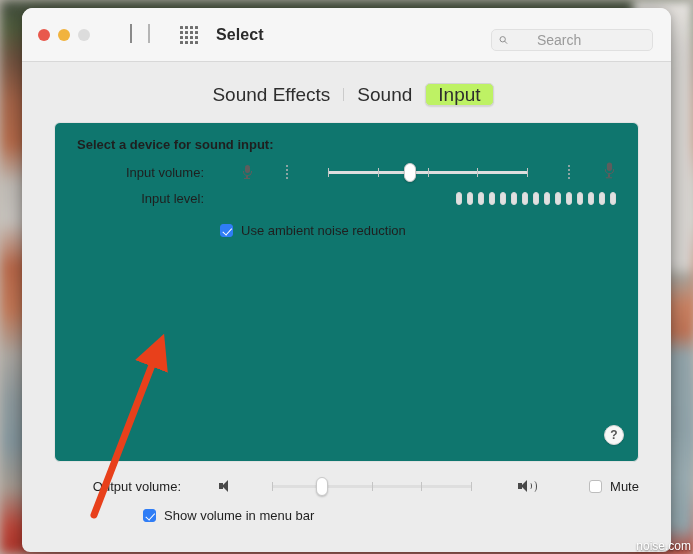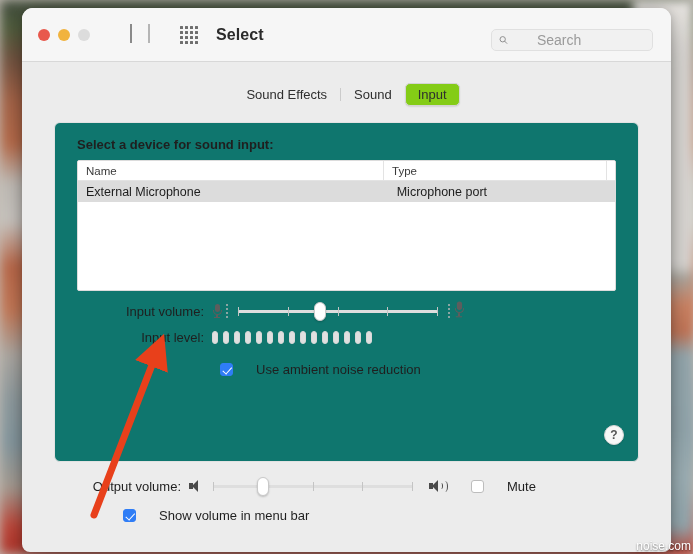--- a/index.html
+++ b/index.html
@@ -121,30 +121,30 @@
     justify-content: center;
     margin-top: 21px;
     gap: 0;
   }
   .tabstrip {
     display: flex;
     align-items: center;
     height: 23px;
   }
   .tab {
-    font-size: 13px;
+    font-size: 19px;
     color: #2e2e2e;
     padding: 0 13px;
     height: 23px;
     line-height: 23px;
     border-radius: 5px;
     cursor: default;
   }
   .tab.sel {
-    background: #84cc16;
+    background: #bef264;
     border: 1px solid #d4d4d4;
     box-shadow: 0 1px 1.5px rgba(0,0,0,.10);
     padding: 0 12px;
     line-height: 21px;
   }
   .tab-sep { width: 1px; height: 13px; background: #cbcbcb; }
 
   #panel {
     margin: 16px 20px 0 20px;
     background: #0f766e;
@@ -199,20 +199,21 @@
   .trow.selected { background: #dcdcdc; }
   .trow .td { padding-left: 8px; }
   .trow .td.c1 { width: 320px; }
   .trow .td.c2 { width: 233px; }
 
   
   .setrow {
     display: flex;
     align-items: center;
     margin-top: 8px;
+    justify-content: space-between;
   }
   .rowlabel {
     font-size: 13px;
     color: #1f1f1f;
     text-align: right;
     width: 135px;
     padding-right: 8px;
   }
 
   .mic-icon { position: relative; width: 10px; height: 15px; }
@@ -277,21 +278,21 @@
   
   #levelmeter { display: flex; gap: 5px; align-items: center; }
   #levelmeter .seg {
     width: 6px; height: 13px;
     border-radius: 3px;
     background: #e0e0e0;
     border: 1px solid #d8d8d8;
   }
 
   
-  .cbrow { display: flex; align-items: center; gap: 23px; }
+  .cbrow { display: flex; align-items: center; gap: 8px; }
   .cb {
     width: 13px; height: 13px;
     border-radius: 3px;
     background: #ffffff;
     border: 1px solid #bdbdbd;
     position: relative;
     flex: 0 0 auto;
   }
   .cb.on {
     background: #2f7df6;
@@ -418,31 +419,20 @@
         <div class="tab-sep"></div>
         <div class="tab">Sound</div>
         <div class="tab sel">Input</div>
       </div>
     </div>
 
     <div id="panel">
 
       <div class="section-label">Select a device for sound input:</div>
 
-      <div id="table">
-        <div id="thead">
-          <div class="th c1">Name</div>
-          <div class="th c2">Type</div>
-          <div class="th c3"></div>
-        </div>
-        <div class="trow selected">
-          <div class="td c1">External Microphone</div>
-          <div class="td c2">Microphone port</div>
-        </div>
-      </div>
 
 
       <div class="setrow" style="margin-top:11px;">
         <div class="rowlabel">Input volume:</div>
 
         <span class="mic-icon">
           <span class="cap"></span>
             <span class="arc"></span>
             <span class="stem"></span>
             <span class="base"></span>
@@ -533,21 +523,21 @@
           <span class="wave w1"></span>
             <span class="wave w2"></span>
         </span>
 
         <span class="cbrow" style="padding-left:20px;">
           <span class="cb"></span>
           <span class="cblabel">Mute</span>
         </span>
       </div>
 
-      <div class="cbrow" style="margin-top:14px; margin-left:69px;">
+      <div class="cbrow" style="margin-top:14px; margin-left:89px;">
         <span class="cb on"></span>
         <span class="cblabel">Show volume in menu bar</span>
       </div>
     </div>
 
   </div>
 </div>
 
 <svg id="arrow" width="693" height="554">
   <defs>

